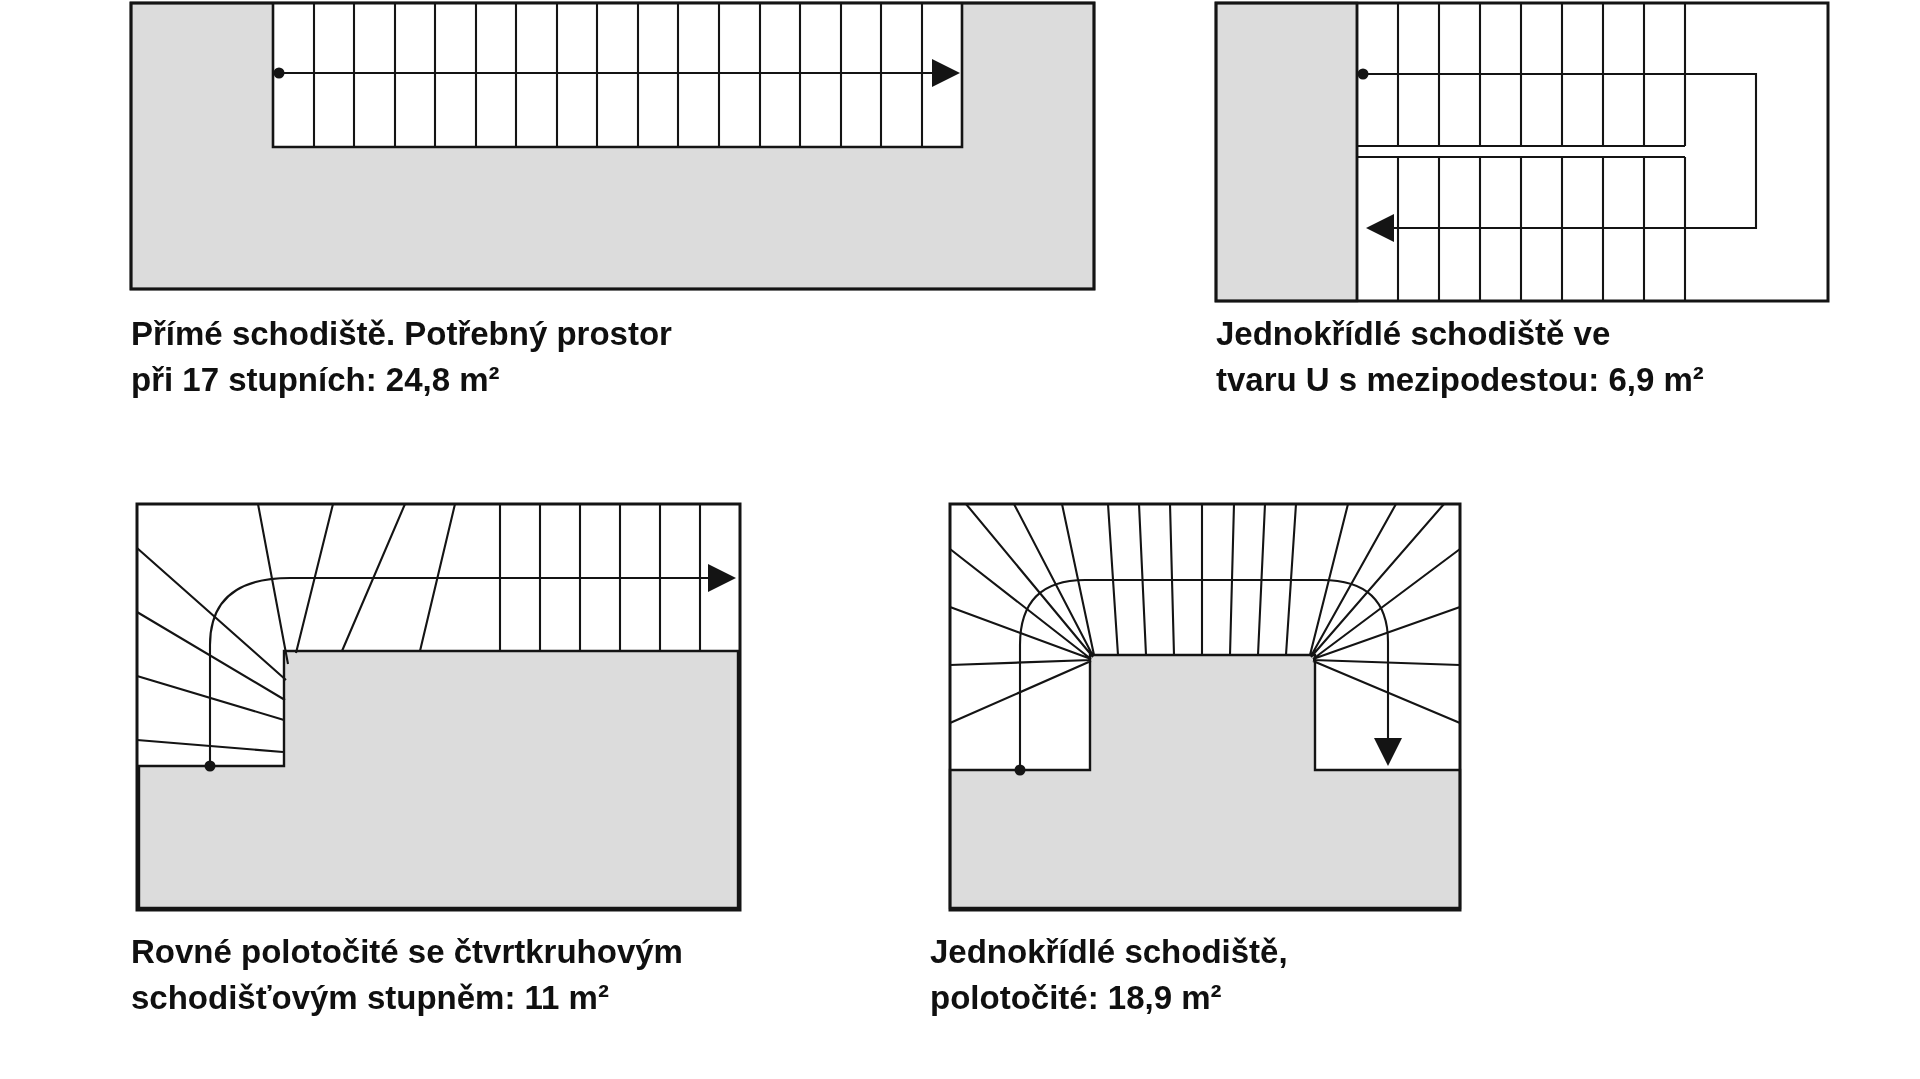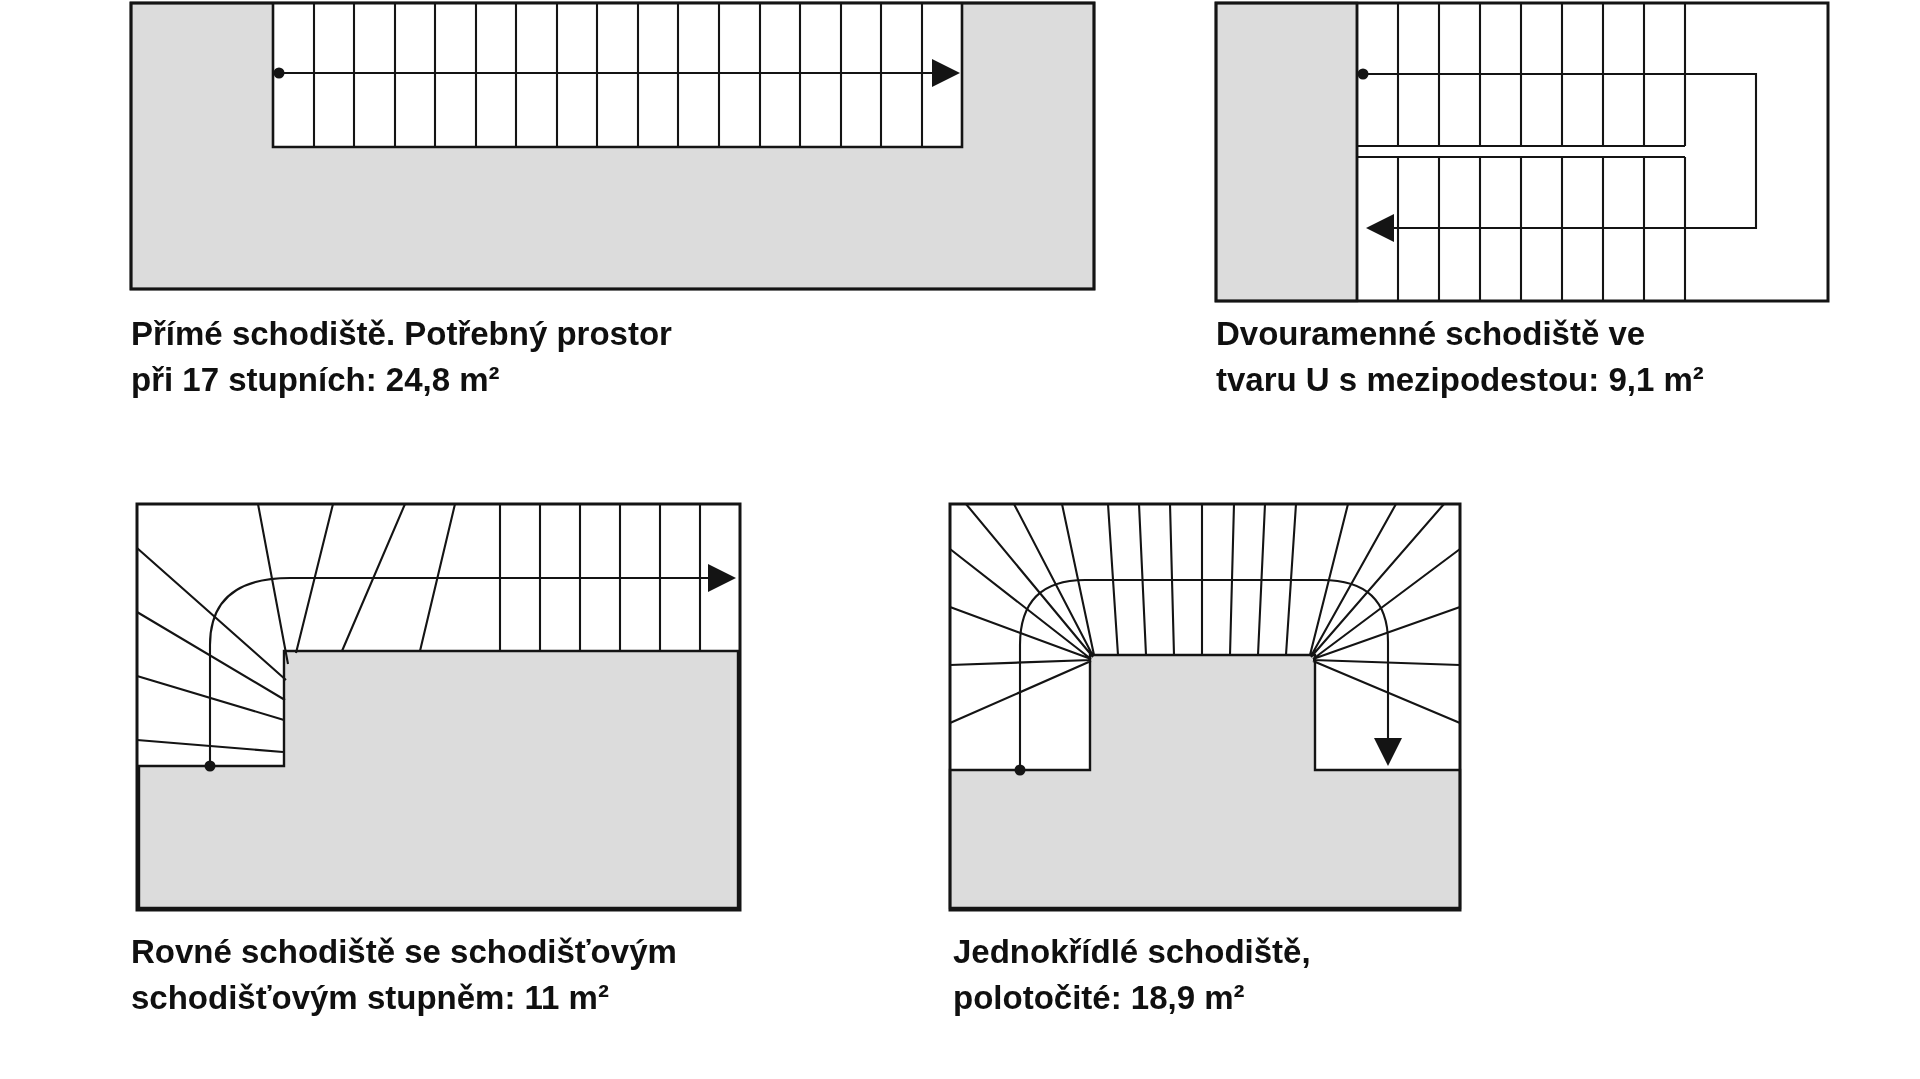--- a/index.html
+++ b/index.html
@@ -34,21 +34,21 @@
     font-size: 33px;
     font-weight: 700;
     line-height: 46px;
     color: #101010;
     letter-spacing: 0px;
     white-space: nowrap;
   }
   .cap-1 { left: 131px;  top: 311px; }
   .cap-2 { left: 1216px; top: 311px; }
   .cap-3 { left: 131px;  top: 929px; }
-  .cap-4 { left: 953px;  top: 929px; }
+  .cap-4 { left: 930px;  top: 929px; }
 </style>
 </head>
 <body>
 
 <div id="screen">
 
   <svg id="diagram-canvas" width="1920" height="1079" viewBox="0 0 1920 1079">
 
     <g>
       <rect x="131" y="3" width="963" height="286" class="filled" fill="#dcdcdc"></rect>
@@ -97,26 +97,26 @@
       <polygon points="1374,738 1402,738 1388,766" class="solid"></polygon>
     </g>
   </svg>
 
   <div class="caption cap-1">
     <div>Přímé schodiště. Potřebný prostor</div>
     <div>při 17 stupních: 24,8 m²</div>
   </div>
 
   <div class="caption cap-2">
-    <div>Dvouramenné schodiště ve</div>
-    <div>tvaru U s mezipodestou: 9,1 m²</div>
+    <div>Jednokřídlé schodiště ve</div>
+    <div>tvaru U s mezipodestou: 6,9 m²</div>
   </div>
 
   <div class="caption cap-3">
-    <div>Rovné schodiště se schodišťovým</div>
+    <div>Rovné polotočité se čtvrtkruhovým</div>
     <div>schodišťovým stupněm: 11 m²</div>
   </div>
 
   <div class="caption cap-4">
     <div>Jednokřídlé schodiště,</div>
     <div>polotočité: 18,9 m²</div>
   </div>
 
 </div>
 

